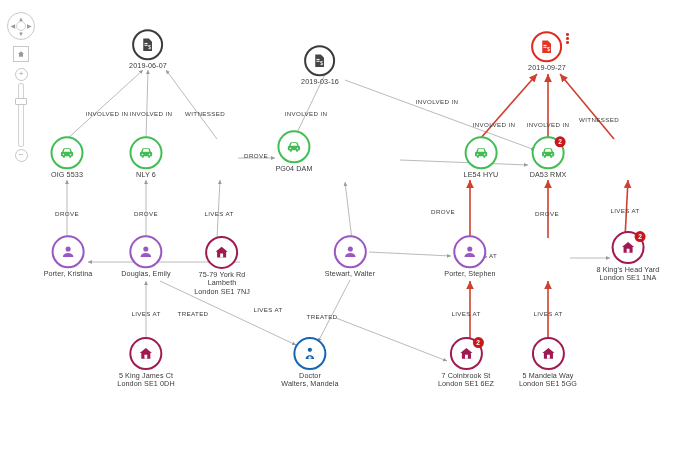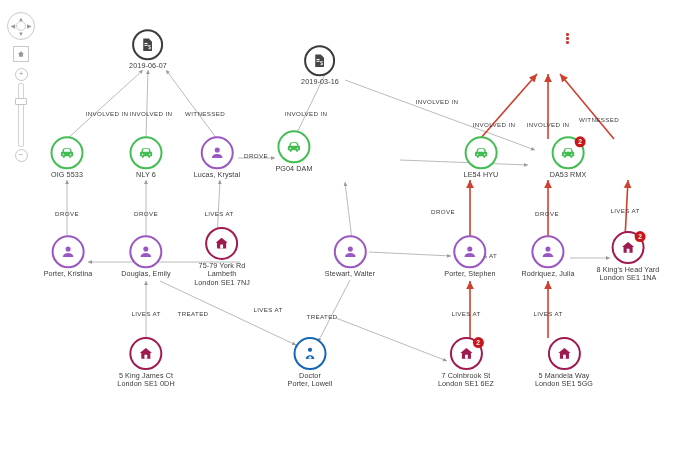--- a/index.html
+++ b/index.html
@@ -236,20 +236,31 @@
       <svg width="15" height="15" viewBox="0 0 24 24">
           <path d="M5 2h9l5 5v15H5z" opacity=".95"></path>
           <rect x="7" y="9" width="5" height="1.6" fill="#fff"></rect>
           <rect x="7" y="12" width="5" height="1.6" fill="#fff"></rect>
           <text x="15" y="19" font-size="9" fill="#fff" text-anchor="middle" font-family="sans-serif">$</text>
         </svg>
     </div>
     <div class="label">2019-03-16</div>
   </div>
 
+  <div class="node" style="left:547px;top:52px">
+    <div class="ring r-doc c-alert">
+      <svg width="15" height="15" viewBox="0 0 24 24">
+          <path d="M5 2h9l5 5v15H5z" opacity=".95"></path>
+          <rect x="7" y="9" width="5" height="1.6" fill="#fff"></rect>
+          <rect x="7" y="12" width="5" height="1.6" fill="#fff"></rect>
+          <text x="15" y="19" font-size="9" fill="#fff" text-anchor="middle" font-family="sans-serif">$</text>
+        </svg>
+    </div>
+    <div class="label">2019-09-27</div>
+  </div>
   <div class="kebab" style="left:566px;top:33px">
     <i></i>
       <i></i>
       <i></i>
   </div>
 
   <div class="node" style="left:67px;top:158px">
     <div class="ring r-ent c-veh">
       <svg width="17" height="17" viewBox="0 0 24 24">
           <path d="M5 11l1.6-4.2A2 2 0 018.5 5.5h7a2 2 0 011.9 1.3L19 11h.6a1 1 0 011 1v4a1 1 0 01-1 1H18v1a1 1 0 01-1 1h-1a1 1 0 01-1-1v-1H9v1a1 1 0 01-1 1H7a1 1 0 01-1-1v-1H4.4a1 1 0 01-1-1v-4a1 1 0 011-1H5zm2.2-.6h9.6l-1.1-3a.9.9 0 00-.85-.6H9.15a.9.9 0 00-.85.6l-1.1 3zM7 13.2a1.1 1.1 0 100 2.2 1.1 1.1 0 000-2.2zm10 0a1.1 1.1 0 100 2.2 1.1 1.1 0 000-2.2z"></path>
@@ -260,80 +271,71 @@
 
   <div class="node" style="left:146px;top:158px">
     <div class="ring r-ent c-veh">
       <svg width="17" height="17" viewBox="0 0 24 24">
           <path d="M5 11l1.6-4.2A2 2 0 018.5 5.5h7a2 2 0 011.9 1.3L19 11h.6a1 1 0 011 1v4a1 1 0 01-1 1H18v1a1 1 0 01-1 1h-1a1 1 0 01-1-1v-1H9v1a1 1 0 01-1 1H7a1 1 0 01-1-1v-1H4.4a1 1 0 01-1-1v-4a1 1 0 011-1H5zm2.2-.6h9.6l-1.1-3a.9.9 0 00-.85-.6H9.15a.9.9 0 00-.85.6l-1.1 3zM7 13.2a1.1 1.1 0 100 2.2 1.1 1.1 0 000-2.2zm10 0a1.1 1.1 0 100 2.2 1.1 1.1 0 000-2.2z"></path>
         </svg>
     </div>
     <div class="label">NLY 6</div>
   </div>
 
-  <div class="node" style="left:217px;top:158px">
+
+  <div class="node" style="left:294px;top:152px">
+    <div class="ring r-ent c-veh">
+      <svg width="17" height="17" viewBox="0 0 24 24">
+          <path d="M5 11l1.6-4.2A2 2 0 018.5 5.5h7a2 2 0 011.9 1.3L19 11h.6a1 1 0 011 1v4a1 1 0 01-1 1H18v1a1 1 0 01-1 1h-1a1 1 0 01-1-1v-1H9v1a1 1 0 01-1 1H7a1 1 0 01-1-1v-1H4.4a1 1 0 01-1-1v-4a1 1 0 011-1H5zm2.2-.6h9.6l-1.1-3a.9.9 0 00-.85-.6H9.15a.9.9 0 00-.85.6l-1.1 3zM7 13.2a1.1 1.1 0 100 2.2 1.1 1.1 0 000-2.2zm10 0a1.1 1.1 0 100 2.2 1.1 1.1 0 000-2.2z"></path>
+        </svg>
+    </div>
+    <div class="label">PG04 DAM</div>
+  </div>
+
+  <div class="node" style="left:481px;top:158px">
+    <div class="ring r-ent c-veh">
+      <svg width="17" height="17" viewBox="0 0 24 24">
+          <path d="M5 11l1.6-4.2A2 2 0 018.5 5.5h7a2 2 0 011.9 1.3L19 11h.6a1 1 0 011 1v4a1 1 0 01-1 1H18v1a1 1 0 01-1 1h-1a1 1 0 01-1-1v-1H9v1a1 1 0 01-1 1H7a1 1 0 01-1-1v-1H4.4a1 1 0 01-1-1v-4a1 1 0 011-1H5zm2.2-.6h9.6l-1.1-3a.9.9 0 00-.85-.6H9.15a.9.9 0 00-.85.6l-1.1 3zM7 13.2a1.1 1.1 0 100 2.2 1.1 1.1 0 000-2.2zm10 0a1.1 1.1 0 100 2.2 1.1 1.1 0 000-2.2z"></path>
+        </svg>
+    </div>
+    <div class="label">LE54 HYU</div>
+  </div>
+
+  <div class="node" style="left:548px;top:158px">
+    <div class="ring r-ent c-veh">
+      <svg width="17" height="17" viewBox="0 0 24 24">
+          <path d="M5 11l1.6-4.2A2 2 0 018.5 5.5h7a2 2 0 011.9 1.3L19 11h.6a1 1 0 011 1v4a1 1 0 01-1 1H18v1a1 1 0 01-1 1h-1a1 1 0 01-1-1v-1H9v1a1 1 0 01-1 1H7a1 1 0 01-1-1v-1H4.4a1 1 0 01-1-1v-4a1 1 0 011-1H5zm2.2-.6h9.6l-1.1-3a.9.9 0 00-.85-.6H9.15a.9.9 0 00-.85.6l-1.1 3zM7 13.2a1.1 1.1 0 100 2.2 1.1 1.1 0 000-2.2zm10 0a1.1 1.1 0 100 2.2 1.1 1.1 0 000-2.2z"></path>
+        </svg>
+      <div class="badge">2</div>
+    </div>
+    <div class="label">DA53 RMX</div>
+  </div>
+
+
+  <div class="node" style="left:68px;top:257px">
     <div class="ring r-ent c-per">
       <svg width="17" height="17" viewBox="0 0 24 24">
           <circle cx="12" cy="8" r="3.6"></circle>
           <path d="M4.6 19.4c0-3.6 3.3-5.6 7.4-5.6s7.4 2 7.4 5.6z"></path>
         </svg>
     </div>
-    <div class="label">Lucas, Krystal</div>
-  </div>
-
-  <div class="node" style="left:294px;top:152px">
-    <div class="ring r-ent c-veh">
-      <svg width="17" height="17" viewBox="0 0 24 24">
-          <path d="M5 11l1.6-4.2A2 2 0 018.5 5.5h7a2 2 0 011.9 1.3L19 11h.6a1 1 0 011 1v4a1 1 0 01-1 1H18v1a1 1 0 01-1 1h-1a1 1 0 01-1-1v-1H9v1a1 1 0 01-1 1H7a1 1 0 01-1-1v-1H4.4a1 1 0 01-1-1v-4a1 1 0 011-1H5zm2.2-.6h9.6l-1.1-3a.9.9 0 00-.85-.6H9.15a.9.9 0 00-.85.6l-1.1 3zM7 13.2a1.1 1.1 0 100 2.2 1.1 1.1 0 000-2.2zm10 0a1.1 1.1 0 100 2.2 1.1 1.1 0 000-2.2z"></path>
-        </svg>
-    </div>
-    <div class="label">PG04 DAM</div>
-  </div>
-
-  <div class="node" style="left:481px;top:158px">
-    <div class="ring r-ent c-veh">
-      <svg width="17" height="17" viewBox="0 0 24 24">
-          <path d="M5 11l1.6-4.2A2 2 0 018.5 5.5h7a2 2 0 011.9 1.3L19 11h.6a1 1 0 011 1v4a1 1 0 01-1 1H18v1a1 1 0 01-1 1h-1a1 1 0 01-1-1v-1H9v1a1 1 0 01-1 1H7a1 1 0 01-1-1v-1H4.4a1 1 0 01-1-1v-4a1 1 0 011-1H5zm2.2-.6h9.6l-1.1-3a.9.9 0 00-.85-.6H9.15a.9.9 0 00-.85.6l-1.1 3zM7 13.2a1.1 1.1 0 100 2.2 1.1 1.1 0 000-2.2zm10 0a1.1 1.1 0 100 2.2 1.1 1.1 0 000-2.2z"></path>
-        </svg>
-    </div>
-    <div class="label">LE54 HYU</div>
-  </div>
-
-  <div class="node" style="left:568px;top:158px">
-    <div class="ring r-ent c-veh">
-      <svg width="17" height="17" viewBox="0 0 24 24">
-          <path d="M5 11l1.6-4.2A2 2 0 018.5 5.5h7a2 2 0 011.9 1.3L19 11h.6a1 1 0 011 1v4a1 1 0 01-1 1H18v1a1 1 0 01-1 1h-1a1 1 0 01-1-1v-1H9v1a1 1 0 01-1 1H7a1 1 0 01-1-1v-1H4.4a1 1 0 01-1-1v-4a1 1 0 011-1H5zm2.2-.6h9.6l-1.1-3a.9.9 0 00-.85-.6H9.15a.9.9 0 00-.85.6l-1.1 3zM7 13.2a1.1 1.1 0 100 2.2 1.1 1.1 0 000-2.2zm10 0a1.1 1.1 0 100 2.2 1.1 1.1 0 000-2.2z"></path>
-        </svg>
-      <div class="badge">2</div>
-    </div>
-    <div class="label">DA53 RMX</div>
-  </div>
-
-
-  <div class="node" style="left:68px;top:257px">
+    <div class="label">Porter, Kristina</div>
+  </div>
+
+  <div class="node" style="left:146px;top:257px">
     <div class="ring r-ent c-per">
       <svg width="17" height="17" viewBox="0 0 24 24">
           <circle cx="12" cy="8" r="3.6"></circle>
           <path d="M4.6 19.4c0-3.6 3.3-5.6 7.4-5.6s7.4 2 7.4 5.6z"></path>
         </svg>
     </div>
-    <div class="label">Porter, Kristina</div>
-  </div>
-
-  <div class="node" style="left:146px;top:257px">
-    <div class="ring r-ent c-per">
-      <svg width="17" height="17" viewBox="0 0 24 24">
-          <circle cx="12" cy="8" r="3.6"></circle>
-          <path d="M4.6 19.4c0-3.6 3.3-5.6 7.4-5.6s7.4 2 7.4 5.6z"></path>
-        </svg>
-    </div>
     <div class="label">Douglas, Emily</div>
   </div>
 
-  <div class="node" style="left:222px;top:257px">
+  <div class="node" style="left:222px;top:266px">
     <div class="ring r-ent c-addr">
       <svg width="17" height="17" viewBox="0 0 24 24">
           <path d="M12 4.2L3.4 11h2.2v8.2h12.8V11h2.2z"></path>
           <rect x="10" y="13.6" width="4" height="5.6" fill="#fff"></rect>
         </svg>
     </div>
     <div class="label">75-79 York Rd
 Lambeth
 London SE1 7NJ</div>
   </div>
@@ -351,29 +353,20 @@
   <div class="node" style="left:350px;top:257px">
     <div class="ring r-ent c-per">
       <svg width="17" height="17" viewBox="0 0 24 24">
           <circle cx="12" cy="8" r="3.6"></circle>
           <path d="M4.6 19.4c0-3.6 3.3-5.6 7.4-5.6s7.4 2 7.4 5.6z"></path>
         </svg>
     </div>
     <div class="label">Stewart, Walter</div>
   </div>
 
-  <div class="node" style="left:548px;top:257px">
-    <div class="ring r-ent c-per">
-      <svg width="17" height="17" viewBox="0 0 24 24">
-          <circle cx="12" cy="8" r="3.6"></circle>
-          <path d="M4.6 19.4c0-3.6 3.3-5.6 7.4-5.6s7.4 2 7.4 5.6z"></path>
-        </svg>
-    </div>
-    <div class="label">Rodriquez, Julia</div>
-  </div>
 
   <div class="node" style="left:628px;top:257px">
     <div class="ring r-ent c-addr">
       <svg width="17" height="17" viewBox="0 0 24 24">
           <path d="M12 4.2L3.4 11h2.2v8.2h12.8V11h2.2z"></path>
           <rect x="10" y="13.6" width="4" height="5.6" fill="#fff"></rect>
         </svg>
       <div class="badge">2</div>
     </div>
     <div class="label">8 King's Head Yard
@@ -394,36 +387,36 @@
   <div class="node" style="left:310px;top:363px">
     <div class="ring r-ent c-doctor">
       <svg width="17" height="17" viewBox="0 0 24 24">
           <circle cx="12" cy="6.6" r="3"></circle>
           <path d="M6 19.8c0-3.4 2.6-5.4 6-5.4s6 2 6 5.4z"></path>
           <rect x="11.2" y="15.6" width="1.6" height="4.4" fill="#fff"></rect>
           <rect x="9.6" y="17.2" width="4.8" height="1.5" fill="#fff"></rect>
         </svg>
     </div>
     <div class="label">Doctor
-Porter, Lowell</div>
+Walters, Mandela</div>
   </div>
 
   <div class="node" style="left:466px;top:363px">
     <div class="ring r-ent c-addr">
       <svg width="17" height="17" viewBox="0 0 24 24">
           <path d="M12 4.2L3.4 11h2.2v8.2h12.8V11h2.2z"></path>
           <rect x="10" y="13.6" width="4" height="5.6" fill="#fff"></rect>
         </svg>
       <div class="badge">2</div>
     </div>
     <div class="label">7 Colnbrook St
 London SE1 6EZ</div>
   </div>
 
-  <div class="node" style="left:564px;top:363px">
+  <div class="node" style="left:548px;top:363px">
     <div class="ring r-ent c-addr">
       <svg width="17" height="17" viewBox="0 0 24 24">
           <path d="M12 4.2L3.4 11h2.2v8.2h12.8V11h2.2z"></path>
           <rect x="10" y="13.6" width="4" height="5.6" fill="#fff"></rect>
         </svg>
     </div>
     <div class="label">5 Mandela Way
 London SE1 5GG</div>
   </div>
 

